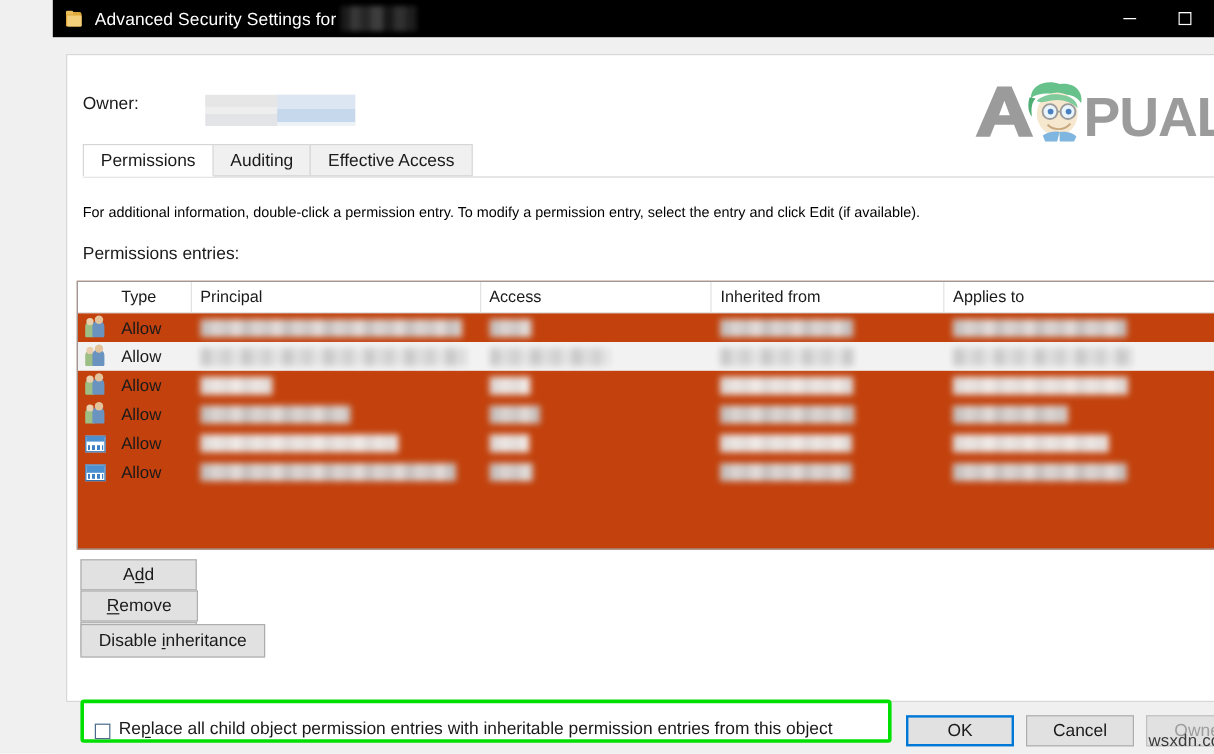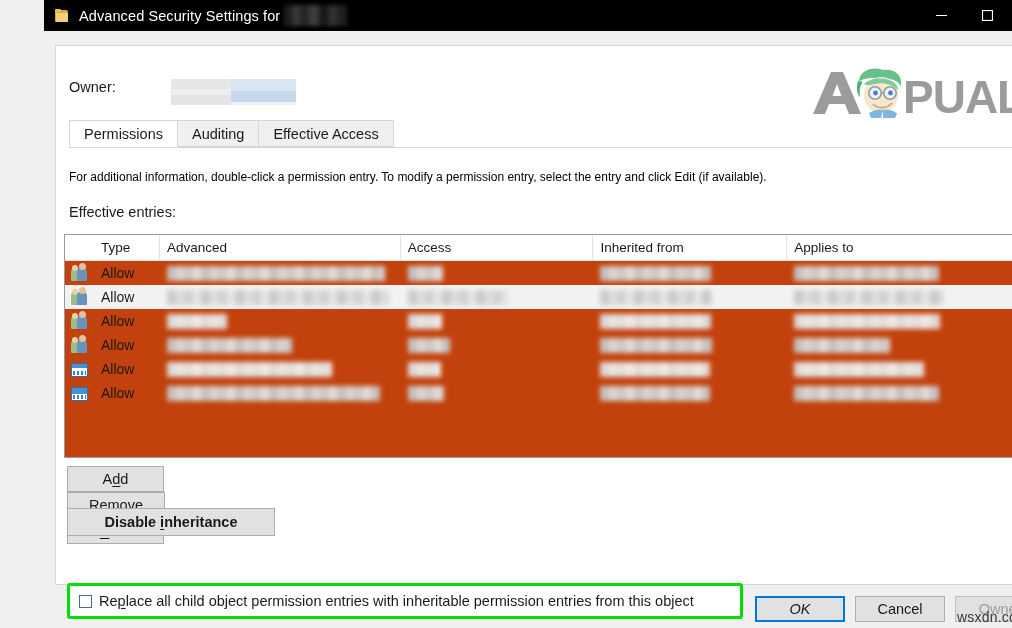--- a/index.html
+++ b/index.html
@@ -247,55 +247,54 @@
     display: flex; align-items: center; justify-content: center;
     box-sizing: border-box;
     font-family: "Liberation Sans", sans-serif;
   }
   .row-btns { position: absolute; left: 11px; top: 420px; display: flex; flex-direction: column; }
   .row-btns .btn { height: 26px; margin-right: 12px; }
   .b-add { width: 97px; }
   .b-remove { width: 98px; }
   .b-view { width: 97px; }
   .b-disable {
-    position: absolute; left: 11px; top: 462px;
-    width: 208px; height: 28px; font-weight: bold;
+    position: absolute; left: 11px; top: 474px;
+    width: 154px; height: 28px;
   }
   u { text-underline-offset: 2px; }
 
   
   .green-box {
     position: absolute; left: 11px; top: 537px;
     width: 676px; height: 36px;
     border: 3px solid #00e000;
     border-radius: 3px;
     box-sizing: border-box;
     background: #ffffff;
-    display: flex; align-items: center;
+    display: flex; align-items: flex-end;
   }
   .cbx {
     width: 13px; height: 13px;
     border: 1px solid #4a6a8a;
     background: #ffffff;
     margin-left: 9px; margin-right: 7px;
     flex: none; box-sizing: border-box;
   }
   .cbx-label { font-size: 14.5px; color: #1a1a1a; white-space: nowrap; }
 
   
   .bottom {
     position: absolute; left: 0; top: 596px;
     width: 1012px; height: 32px;
   }
   .bottom .btn { position: absolute; height: 26px; top: 0; }
   .b-ok {
     left: 711px; width: 90px;
     border: 2px solid #0078d7;
     background: #e1e1e1;
-    font-style: italic;
   }
   .b-cancel { left: 811px; width: 90px; }
   .b-apply {
     left: 911px; width: 90px;
     color: #9d9d9d;
     border-color: #bfbfbf;
   }
   .watermark {
     position: absolute; left: 913px; top: 609px;
     font-size: 14px; color: #3a3a3a;
@@ -375,27 +374,27 @@
         </div>
       <div class="tab">
           <span>Auditing</span>
         </div>
       <div class="tab">
           <span>Effective Access</span>
         </div>
     </div>
 
     <div class="info-text">For additional information, double-click a permission entry. To modify a permission entry, select the entry and click Edit (if available).</div>
-    <div class="entries-label">Effective entries:</div>
+    <div class="entries-label">Permissions entries:</div>
 
     <div class="table">
       <div class="thead">
         <div class="th c0"></div>
         <div class="th c1">Type</div>
-        <div class="th c2">Advanced</div>
+        <div class="th c2">Principal</div>
         <div class="th c3">Access</div>
         <div class="th c4">Inherited from</div>
         <div class="th c5">Applies to</div>
       </div>
 
       <div class="trow">
         <div class="cell c0">
             <span class="ico ico-group">
               <span class="p1"></span>
               <span class="p2"></span>

